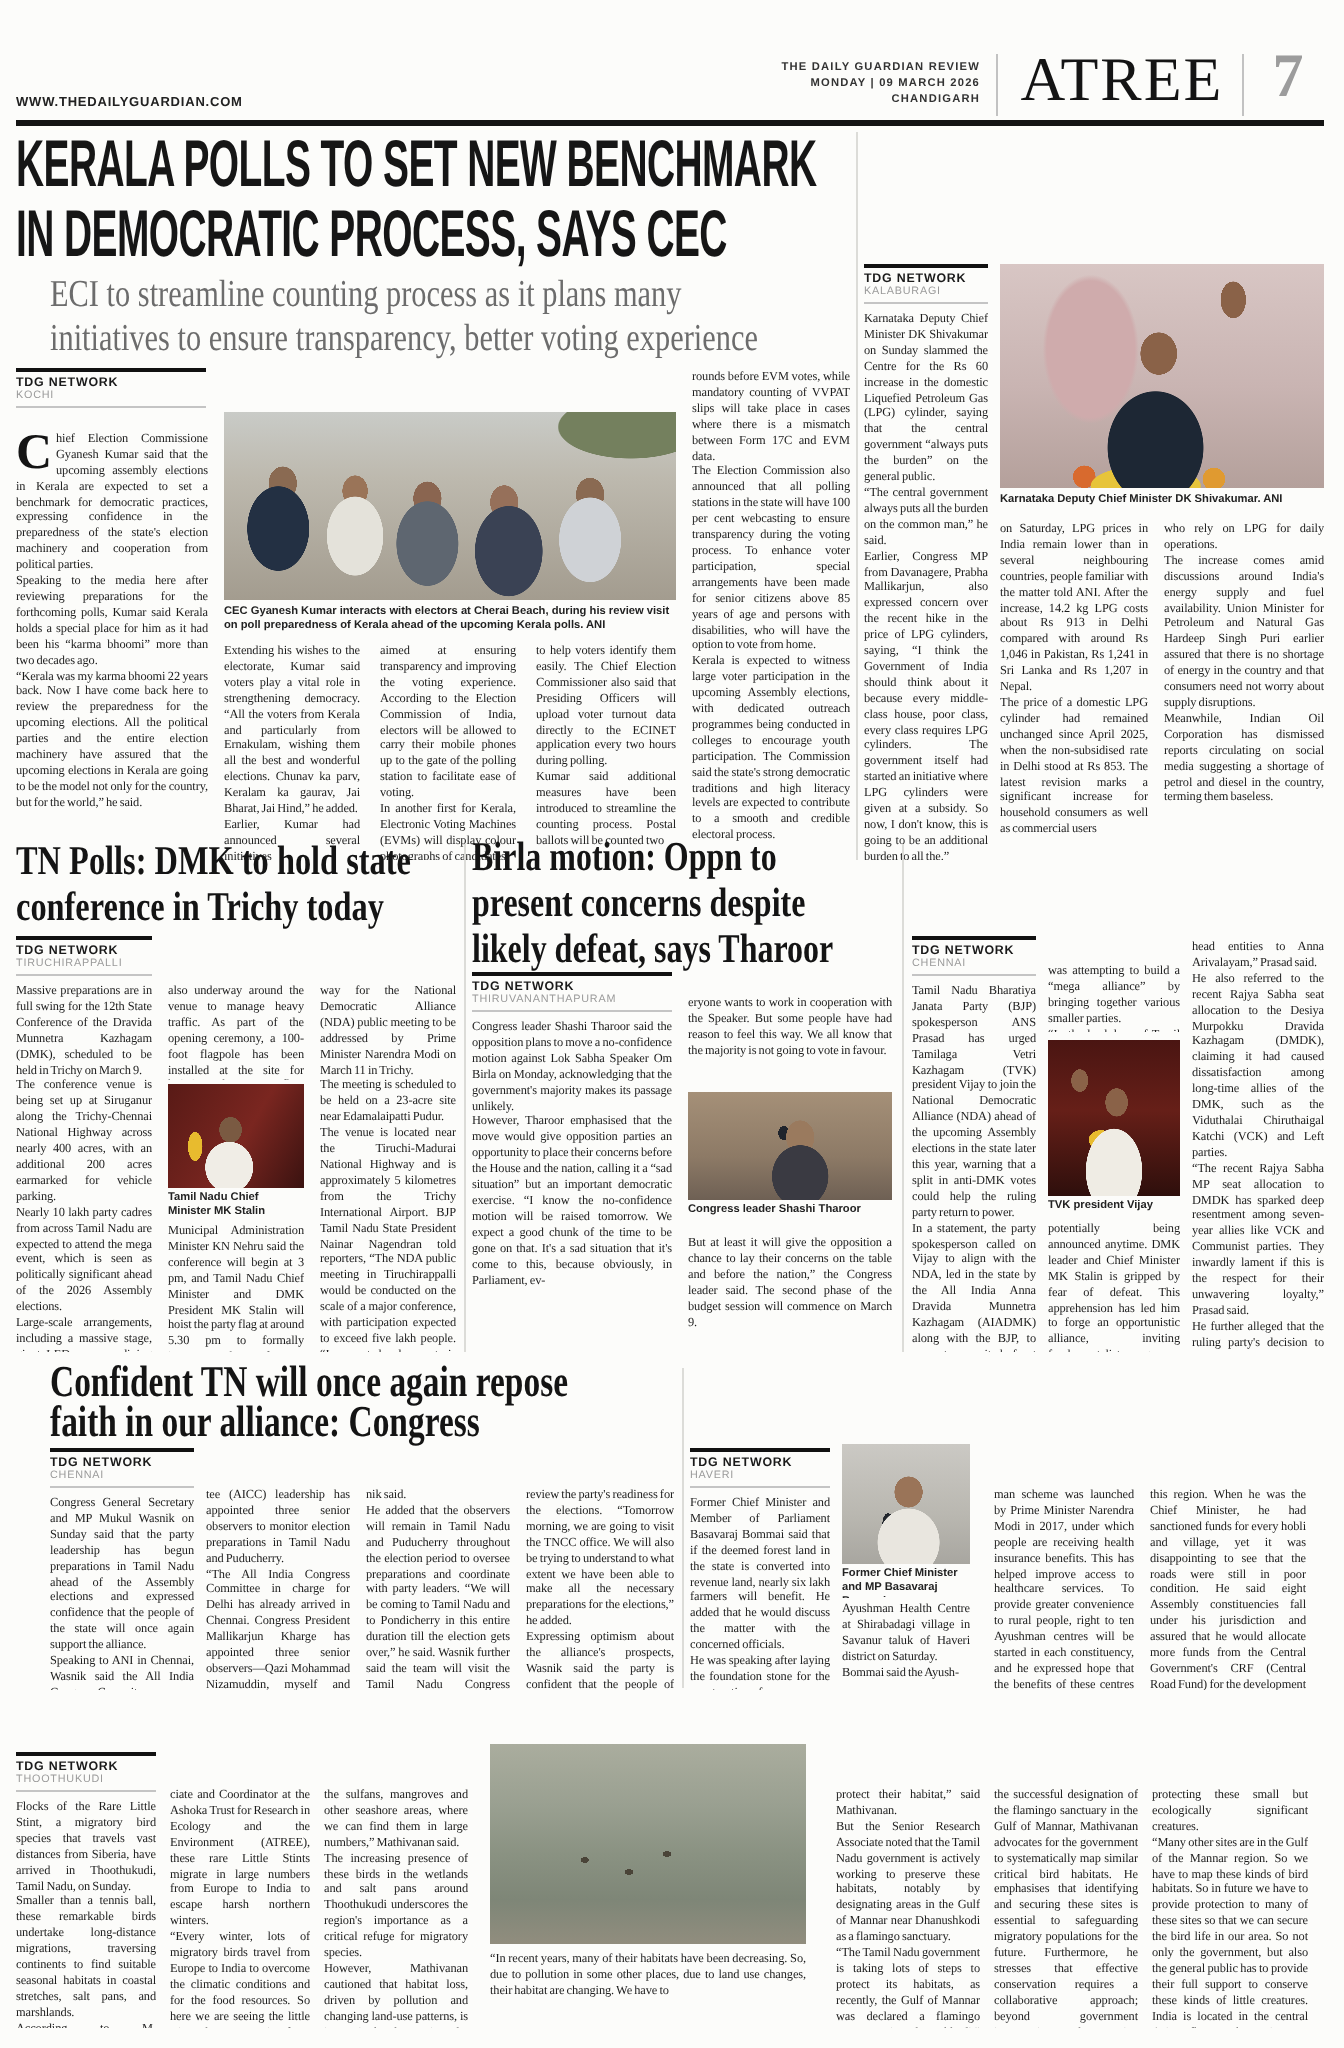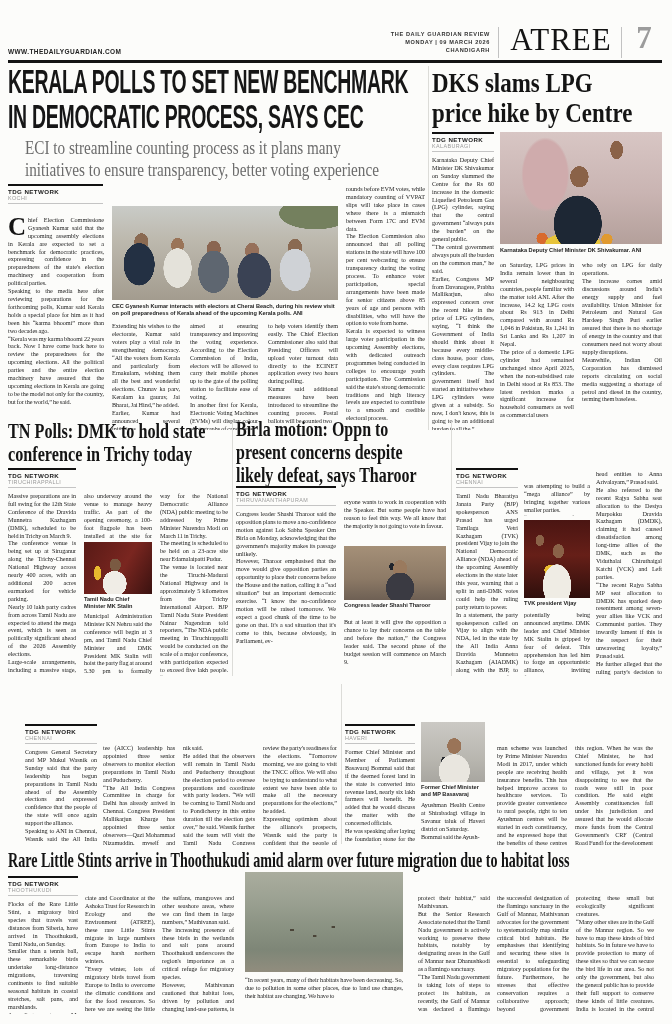--- a/index.html
+++ b/index.html
@@ -131,24 +131,20 @@
   <div class="abs bt" style="left:190px;top:322px;width:68px;height:108px;">aimed at ensuring transparency and improving the voting experience. According to the Election Commission of India, electors will be allowed to carry their mobile phones up to the gate of the polling station to facilitate ease of voting.
 In another first for Kerala, Electronic Voting Machines (EVMs) will display colour photographs of candidates</div>
   <div class="abs bt" style="left:268px;top:322px;width:70px;height:108px;">to help voters identify them easily. The Chief Election Commissioner also said that Presiding Officers will upload voter turnout data directly to the ECINET application every two hours during polling.
 Kumar said additional measures have been introduced to streamline the counting process. Postal ballots will be counted two</div>
   <div class="abs bt" style="left:346px;top:185px;width:79px;height:245px;">rounds before EVM votes, while mandatory counting of VVPAT slips will take place in cases where there is a mismatch between Form 17C and EVM data.
 The Election Commission also announced that all polling stations in the state will have 100 per cent webcasting to ensure transparency during the voting process. To enhance voter participation, special arrangements have been made for senior citizens above 85 years of age and persons with disabilities, who will have the option to vote from home.
 Kerala is expected to witness large voter participation in the upcoming Assembly elections, with dedicated outreach programmes being conducted in colleges to encourage youth participation. The Commission said the state's strong democratic traditions and high literacy levels are expected to contribute to a smooth and credible electoral process.</div>
 
   <div class="abs colrule" style="left:428px;top:66px;height:364px;"></div>
 
-  <div class="abs" style="left:432px;top:68px;width:230px;">
-    <span class="cond h-serif h-dks">DKS slams LPG</span>
-    <span class="cond h-serif h-dks">price hike by Centre</span>
-  </div>
   <div class="abs byline" style="left:432px;top:132px;width:62px;">
     <div class="byline-name">TDG NETWORK</div>
     <div class="byline-city">KALABURAGI</div>
   </div>
   <div class="abs bt" style="left:432px;top:156px;width:62px;height:274px;">Karnataka Deputy Chief Minister DK Shivakumar on Sunday slammed the Centre for the Rs 60 increase in the domestic Liquefied Petroleum Gas (LPG) cylinder, saying that the central government “always puts the burden” on the general public.
 “The central government always puts all the burden on the common man,” he said.
 Earlier, Congress MP from Davanagere, Prabha Mallikarjun, also expressed concern over the recent hike in the price of LPG cylinders, saying, “I think the Government of India should think about it because every middle-class house, poor class, every class requires LPG cylinders. The government itself had started an initiative where LPG cylinders were given at a subsidy. So now, I don't know, this is going to be an additional burden to all the.”
 However, despite the Rs 60 increase in the domestic 14.2 kg LPG cylinder</div>
   <div class="photo ph-dks" style="left:500px;top:132px;width:162px;height:112px;"></div>
   <div class="abs cap" style="left:500px;top:247px;width:162px;height:9px;">Karnataka Deputy Chief Minister DK Shivakumar. ANI</div>
@@ -208,20 +204,24 @@
   <div class="abs bt" style="left:524px;top:482px;width:66px;height:34px;">was attempting to build a “mega alliance” by bringing together various smaller parties.
 “In the backdrop of Tamil Nadu Assembly elections</div>
   <div class="photo ph-vijay" style="left:524px;top:520px;width:66px;height:78px;"></div>
   <div class="abs cap" style="left:524px;top:600px;width:66px;height:8px;">TVK president Vijay</div>
   <div class="abs bt" style="left:524px;top:611px;width:66px;height:65px;">potentially being announced anytime. DMK leader and Chief Minister MK Stalin is gripped by fear of defeat. This apprehension has led him to forge an opportunistic alliance, inviting fundamentalist groups, caste-based parties, and separatist letter-</div>
   <div class="abs bt" style="left:596px;top:470px;width:66px;height:206px;">head entities to Anna Arivalayam,” Prasad said.
 He also referred to the recent Rajya Sabha seat allocation to the Desiya Murpokku Dravida Kazhagam (DMDK), claiming it had caused dissatisfaction among long-time allies of the DMK, such as the Viduthalai Chiruthaigal Katchi (VCK) and Left parties.
 “The recent Rajya Sabha MP seat allocation to DMDK has sparked deep resentment among seven-year allies like VCK and Communist parties. They inwardly lament if this is the respect for their unwavering loyalty,” Prasad said.
 He further alleged that the ruling party's decision to accommodate new allies had “broken the hearts of veteran functionaries and dedicated workers who have toiled for generations”.</div>
 
+  <div class="abs" style="left:25px;top:681px;width:315px;">
+    <span class="cond h-serif h-b3">Confident TN will once again repose</span>
+    <span class="cond h-serif h-b3">faith in our alliance: Congress</span>
+  </div>
   <div class="abs byline" style="left:25px;top:724px;width:72px;">
     <div class="byline-name">TDG NETWORK</div>
     <div class="byline-city">CHENNAI</div>
   </div>
   <div class="abs bt" style="left:25px;top:748px;width:72px;height:97px;">Congress General Secretary and MP Mukul Wasnik on Sunday said that the party leadership has begun preparations in Tamil Nadu ahead of the Assembly elections and expressed confidence that the people of the state will once again support the alliance.
 Speaking to ANI in Chennai, Wasnik said the All India Congress Commit-</div>
   <div class="abs bt" style="left:103px;top:744px;width:72px;height:101px;">tee (AICC) leadership has appointed three senior observers to monitor election preparations in Tamil Nadu and Puducherry.
 “The All India Congress Committee in charge for Delhi has already arrived in Chennai. Congress President Mallikarjun Kharge has appointed three senior observers—Qazi Mohammad Nizamuddin, myself and Uttam Kumar Reddy, who is a minister in Telangana,” Was-</div>
   <div class="abs bt" style="left:183px;top:744px;width:72px;height:101px;">nik said.
 He added that the observers will remain in Tamil Nadu and Puducherry throughout the election period to oversee preparations and coordinate with party leaders. “We will be coming to Tamil Nadu and to Pondicherry in this entire duration till the election gets over,” he said. Wasnik further said the team will visit the Tamil Nadu Congress Committee (TNCC) office on Monday to</div>
@@ -237,23 +237,20 @@
   <div class="abs bt" style="left:345px;top:748px;width:70px;height:97px;">Former Chief Minister and Member of Parliament Basavaraj Bommai said that if the deemed forest land in the state is converted into revenue land, nearly six lakh farmers will benefit. He added that he would discuss the matter with the concerned officials.
 He was speaking after laying the foundation stone for the construction of an</div>
   <div class="photo ph-bommai" style="left:421px;top:722px;width:64px;height:60px;"></div>
   <div class="abs cap" style="left:421px;top:784px;width:64px;height:15px;">Former Chief Minister and MP Basavaraj Bommai</div>
   <div class="abs bt" style="left:421px;top:801px;width:64px;height:44px;">Ayushman Health Centre at Shirabadagi village in Savanur taluk of Haveri district on Saturday.
 Bommai said the Ayush-</div>
   <div class="abs bt" style="left:497px;top:744px;width:70px;height:101px;">man scheme was launched by Prime Minister Narendra Modi in 2017, under which people are receiving health insurance benefits. This has helped improve access to healthcare services. To provide greater convenience to rural people, right to ten Ayushman centres will be started in each constituency, and he expressed hope that the benefits of these centres will reach everyone.
 He noted that there are road-related problems in</div>
   <div class="abs bt" style="left:575px;top:744px;width:78px;height:101px;">this region. When he was the Chief Minister, he had sanctioned funds for every hobli and village, yet it was disappointing to see that the roads were still in poor condition. He said eight Assembly constituencies fall under his jurisdiction and assured that he would allocate more funds from the Central Government's CRF (Central Road Fund) for the development of villages in Savanur and Shirahatti taluks.</div>
 
-  <div class="abs" style="left:8px;top:848px;width:654px;">
-    <span class="cond h-serif h-stints">Rare Little Stints arrive in Thoothukudi amid alarm over future migration due to habitat loss</span>
-  </div>
   <div class="abs byline" style="left:8px;top:876px;width:70px;">
     <div class="byline-name">TDG NETWORK</div>
     <div class="byline-city">THOOTHUKUDI</div>
   </div>
   <div class="abs bt" style="left:8px;top:900px;width:70px;height:114px;">Flocks of the Rare Little Stint, a migratory bird species that travels vast distances from Siberia, have arrived in Thoothukudi, Tamil Nadu, on Sunday.
 Smaller than a tennis ball, these remarkable birds undertake long-distance migrations, traversing continents to find suitable seasonal habitats in coastal stretches, salt pans, and marshlands.
 According to M. Mathivanan, Senior Research Asso-</div>
   <div class="abs bt" style="left:85px;top:894px;width:70px;height:120px;">ciate and Coordinator at the Ashoka Trust for Research in Ecology and the Environment (ATREE), these rare Little Stints migrate in large numbers from Europe to India to escape harsh northern winters.
 “Every winter, lots of migratory birds travel from Europe to India to overcome the climatic conditions and for the food resources. So here we are seeing the little stint. They are coming from Europe to India every winter in large numbers. They prefer seashore areas, especially</div>
   <div class="abs bt" style="left:162px;top:894px;width:72px;height:120px;">the sulfans, mangroves and other seashore areas, where we can find them in large numbers,” Mathivanan said.

